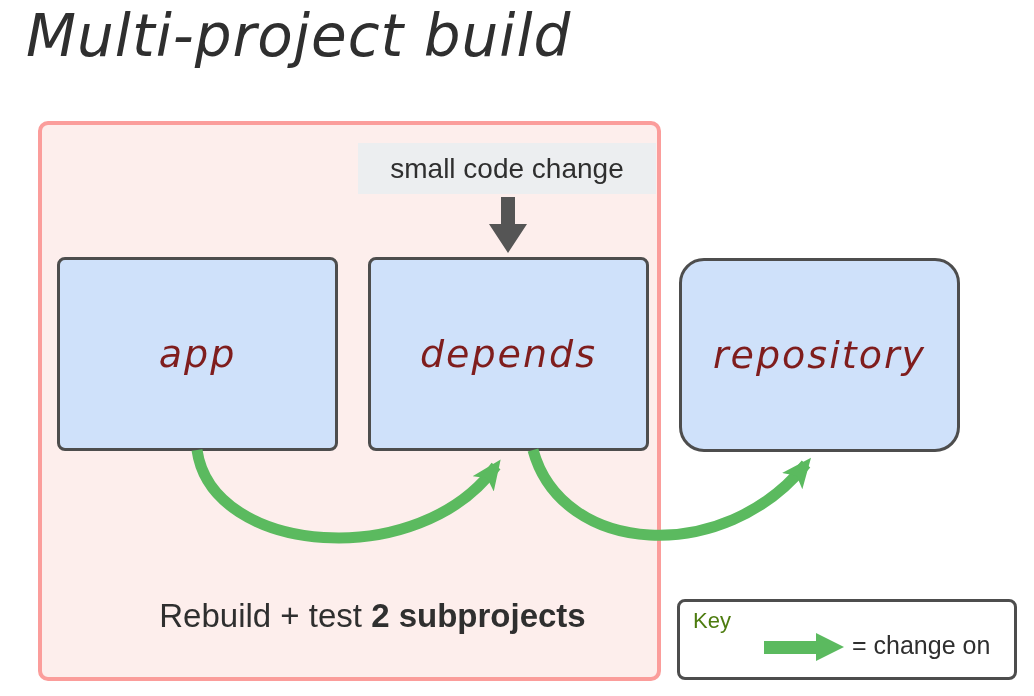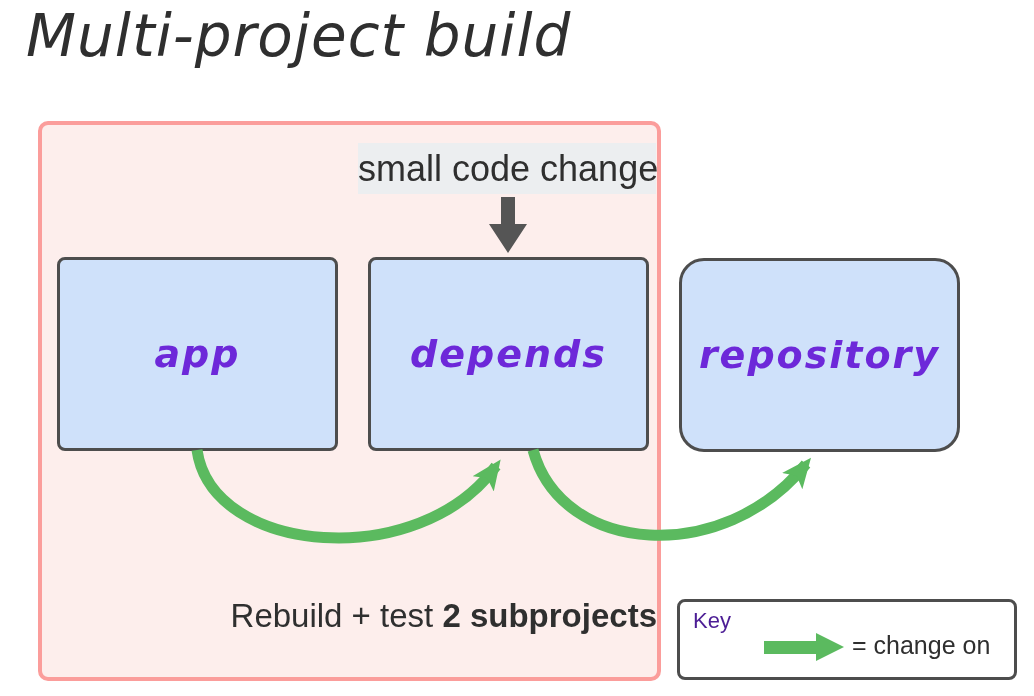--- a/index.html
+++ b/index.html
@@ -26,46 +26,46 @@
     background:var(--container-fill,#fdeeec);
     border:4px solid var(--container-border,#fb9d9b);
     border-radius:10px;
   }
   
   .annotation{
     position:absolute;left:316px;top:18px;
     width:298px;height:51px;
     background:var(--annotation-bg,#eceef0);
     color:var(--text,#2f2f2f);
-    font-size:36px;line-height:51px;text-align:center;
+    font-size:28px;line-height:51px;text-align:center;
     white-space:nowrap;
   }
   
   .node{
     position:absolute;
     width:275px;height:188px;
     background:var(--node-fill,#cfe1fa);
     border:3px solid var(--node-border,#4d4d4d);
     border-radius:8px;
     display:flex;align-items:center;justify-content:center;
   }
   .node-label{
     font-family:"DejaVu Sans",sans-serif;
-    font-style:italic;font-weight:700;
+    font-style:italic;font-weight:400;
     font-size:38px;letter-spacing:2px;
-    color:#6d28d9;white-space:nowrap;
+    color:#7f1d1d;white-space:nowrap;
   }
   .node-app{left:15px;top:132px;}
   .node-service{left:326px;top:132px;}
   .node-repository{position:absolute;left:679px;top:258px;border-radius:25px;}
   
   .caption{
     position:absolute;left:0;top:472px;width:100%;
-    text-align:right;font-size:33px;
-    color:var(--text,#2f2f2f);white-space:nowrap;
+    text-align:center;font-size:33px;
+    color:var(--text,#2f2f2f);white-space:nowrap;padding-left:23px;
   }
   .caption b{font-weight:700;}
   
   .arrows{
     position:absolute;left:0;top:0;width:1034px;height:696px;
     pointer-events:none;
   }
   .dep-edge{
     fill:none;
     stroke:var(--dependency-green,#5bba5f);
@@ -76,21 +76,21 @@
   
   .key-box{
     position:absolute;left:677px;top:599px;
     width:334px;height:75px;
     background:#ffffff;
     border:3px solid var(--node-border,#4d4d4d);
     border-radius:8px;
   }
   .key-title{
     position:absolute;left:13px;top:6px;
-    font-size:22px;color:#4c1d95;
+    font-size:22px;color:#4d7c0f;
   }
   .key-arrow{
     position:absolute;left:84px;top:31px;
     width:80px;height:28px;
   }
   .key-label{
     position:absolute;left:172px;top:29px;
     font-size:25px;color:var(--text,#2f2f2f);
     white-space:nowrap;
   }

